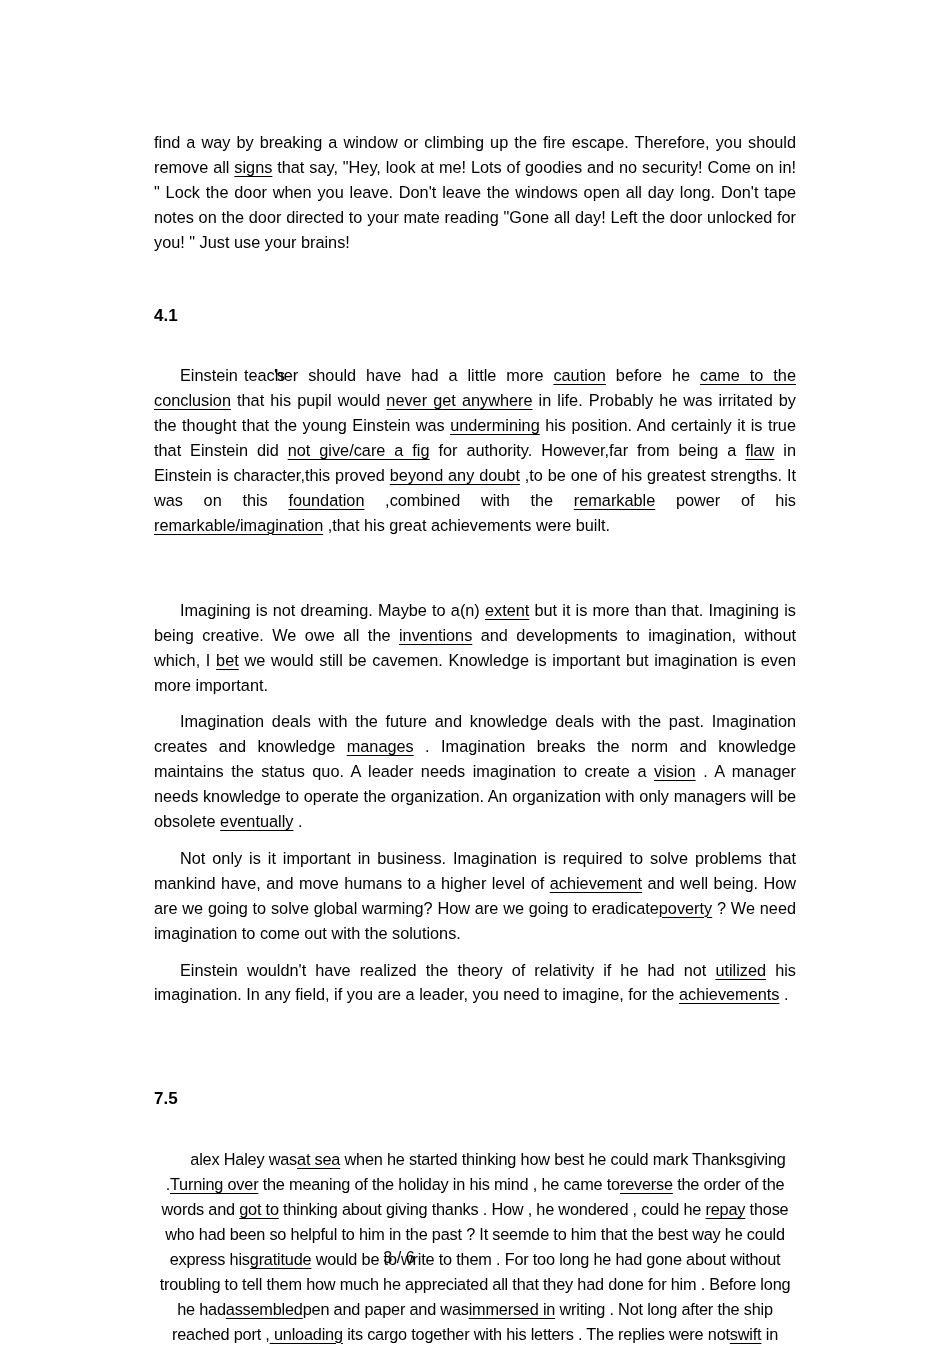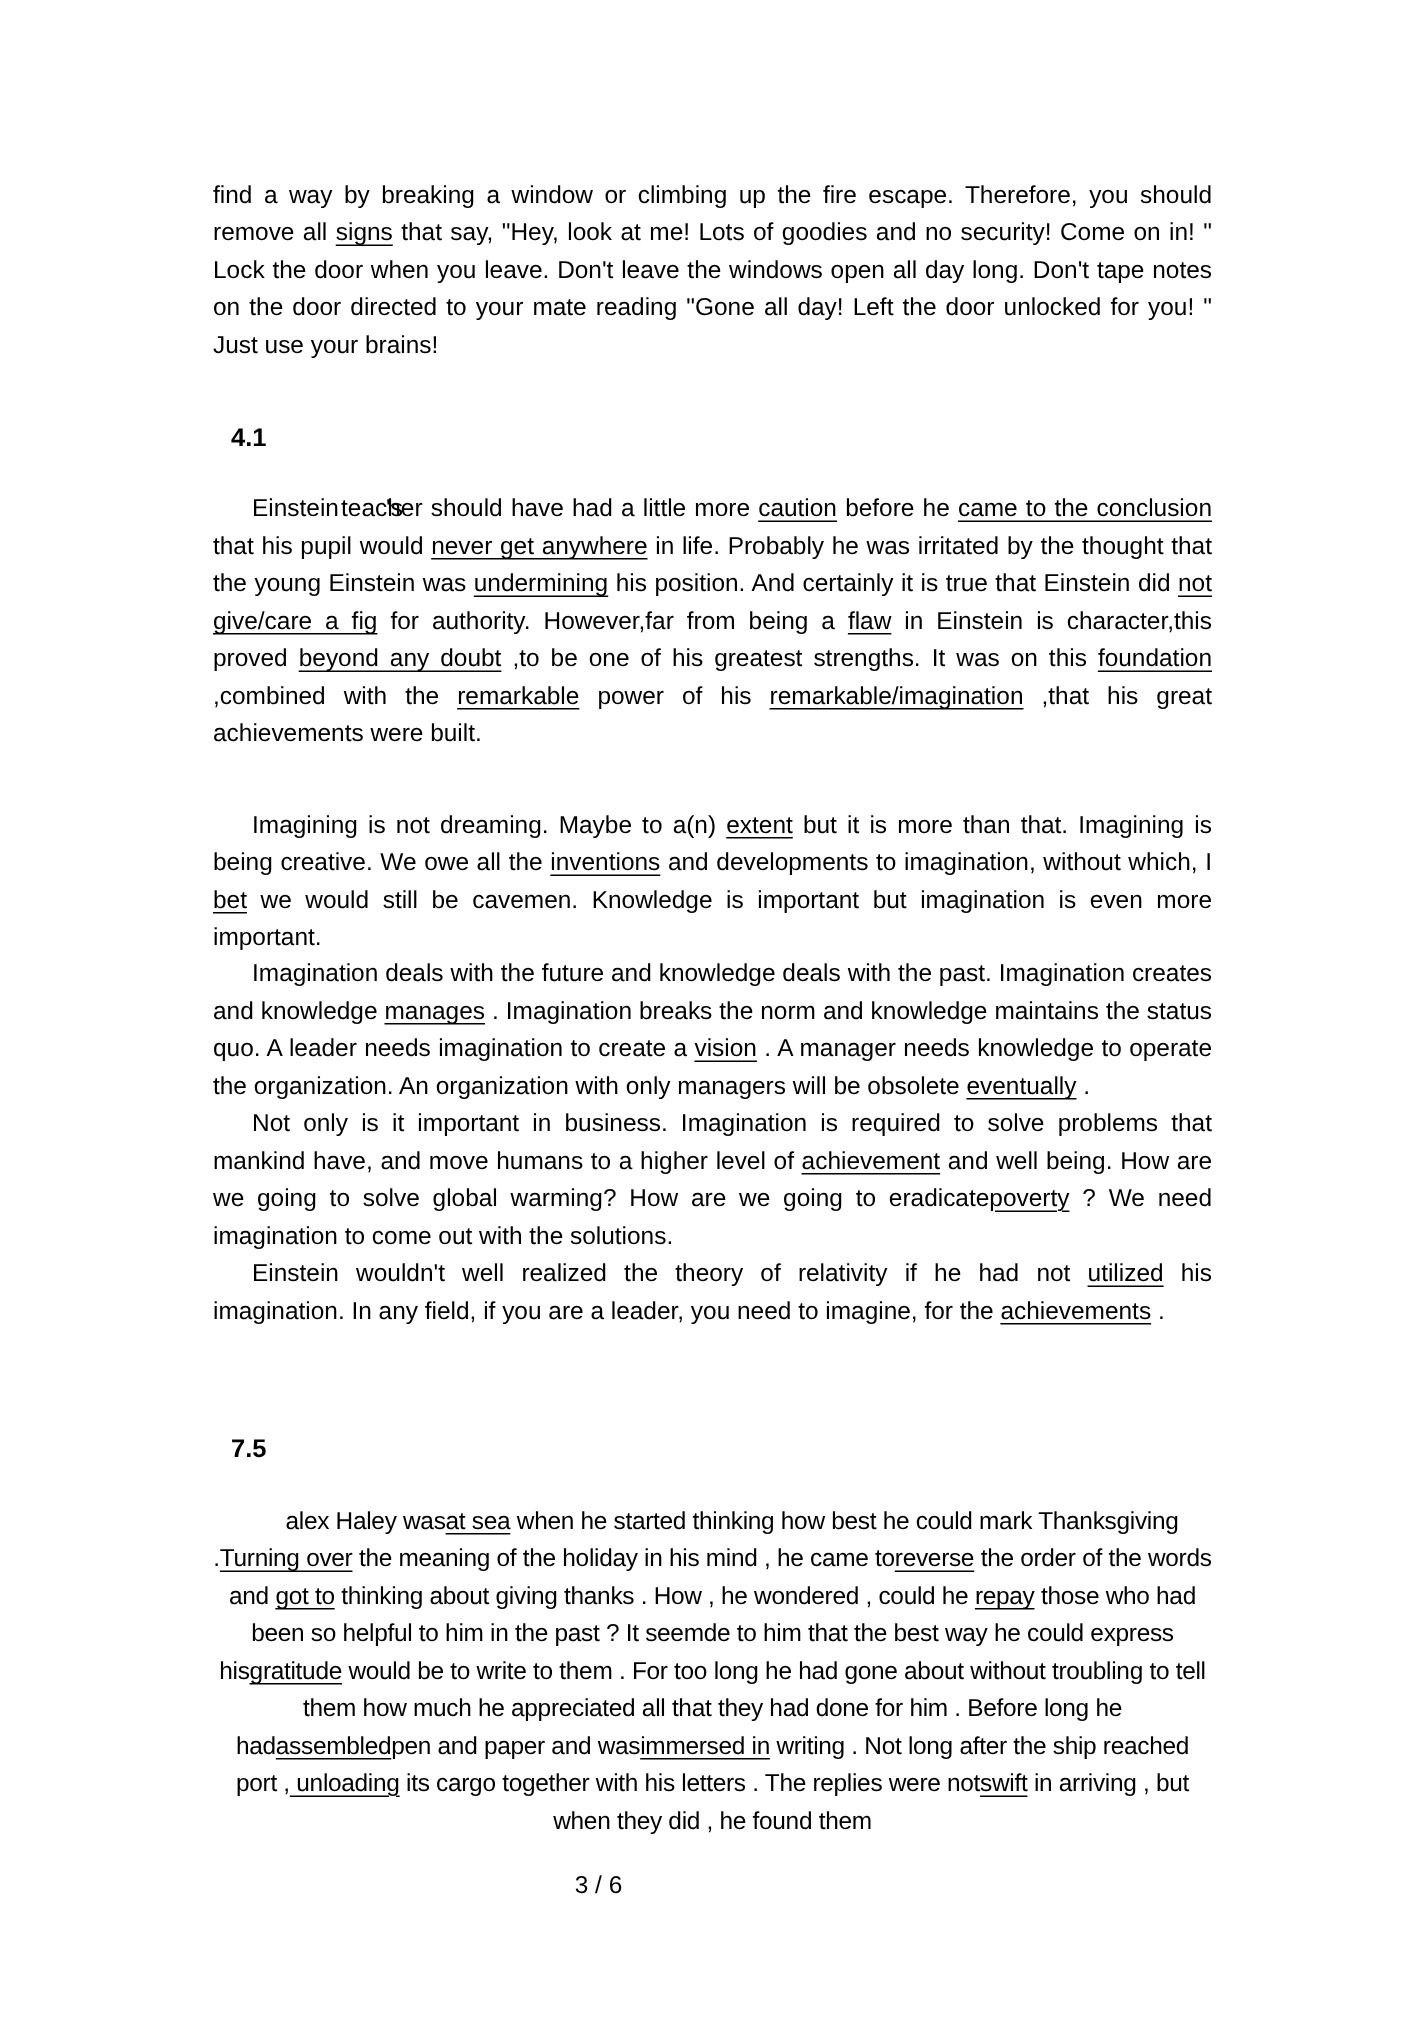--- a/index.html
+++ b/index.html
@@ -21,21 +21,21 @@
     box-sizing: border-box;
     overflow: hidden;
   }
   .content {
     position: absolute;
     left: 142px;
     top: 118px;
     width: 666px;
   }
   p {
-    margin: 0;
+    margin: 12px;
     font-size: 16.3px;
     line-height: 24.9px;
     color: #000;
     text-align: justify;
     text-justify: inter-word;
   }
   p.nojust {
     text-align: center;
   }
   .indent {
@@ -97,21 +97,21 @@
 
     <div class="gap-head-top"></div>
     <div class="gap-head-bot"></div>
 
     <p class="indent"><span>Imagining is not dreaming. Maybe to a(n) </span><span class="u">extent</span><span>  but it is more than that. Imagining is being creative. We owe all the </span><span class="u">inventions</span><span> and developments to imagination, without which, I </span><span class="u">bet</span><span>  we would still be cavemen. Knowledge is important but imagination is even more important.</span></p>
 
     <p class="indent"><span>Imagination deals with the future and knowledge deals with the past. Imagination creates and knowledge </span><span class="u">manages</span><span> . Imagination breaks the norm and knowledge maintains the status quo. A leader needs imagination to create a </span><span class="u">vision</span><span> . A manager needs knowledge to operate the organization. An organization with only managers will be obsolete </span><span class="u">eventually</span><span> .</span></p>
 
     <p class="indent"><span>Not only is it important in business. Imagination is required to solve problems that mankind have, and move humans to a higher level of </span><span class="u">achievement</span><span>  and well being. How are we going to solve global warming? How are we going to eradicate</span><span class="u">poverty</span><span> ? We need imagination to come out with the solutions.</span></p>
 
-    <p class="indent"><span>Einstein wouldn't well realized the theory of relativity if he had not    </span><span class="u">utilized</span><span> his imagination. In any field, if you are a leader, you need to imagine, for the </span><span class="u">achievements</span><span> .</span></p>
+    <p class="indent"><span>Einstein wouldn't have realized the theory of relativity if he had not    </span><span class="u">utilized</span><span> his imagination. In any field, if you are a leader, you need to imagine, for the </span><span class="u">achievements</span><span> .</span></p>
 
     <div class="gap-51-top"></div>
     <h2 class="sec-head">7.5</h2>
     <div class="gap-head-bot"></div>
 
     <p class="indent nojust tight"><span>alex Haley was</span><span class="u">at sea</span><span> when he started thinking how best he could mark Thanksgiving .</span><span class="u">Turning  over</span><span> the meaning of the holiday in his mind , he came to</span><span class="u">reverse</span><span> the order of the words and </span><span class="u">got to</span><span> thinking about giving thanks . How , he wondered , could he </span><span class="u">repay</span><span> those who had been so helpful to him in the past ? It seemde to him that the best way he could express his</span><span class="u">gratitude</span><span> would be to write to them . For too long he  had gone about without troubling to tell them how much he appreciated all that they had done for him . Before long he had</span><span class="u">assembled</span><span>pen and paper and was</span><span class="u">immersed in</span><span> writing . Not long after the ship reached port ,</span><span class="u"> unloading</span><span> its cargo together with his letters . The replies were not</span><span class="u">swift</span><span>  in arriving , but when they did , he found them</span></p>
 
   </div>
 
   <div class="footer">3 / 6</div>

